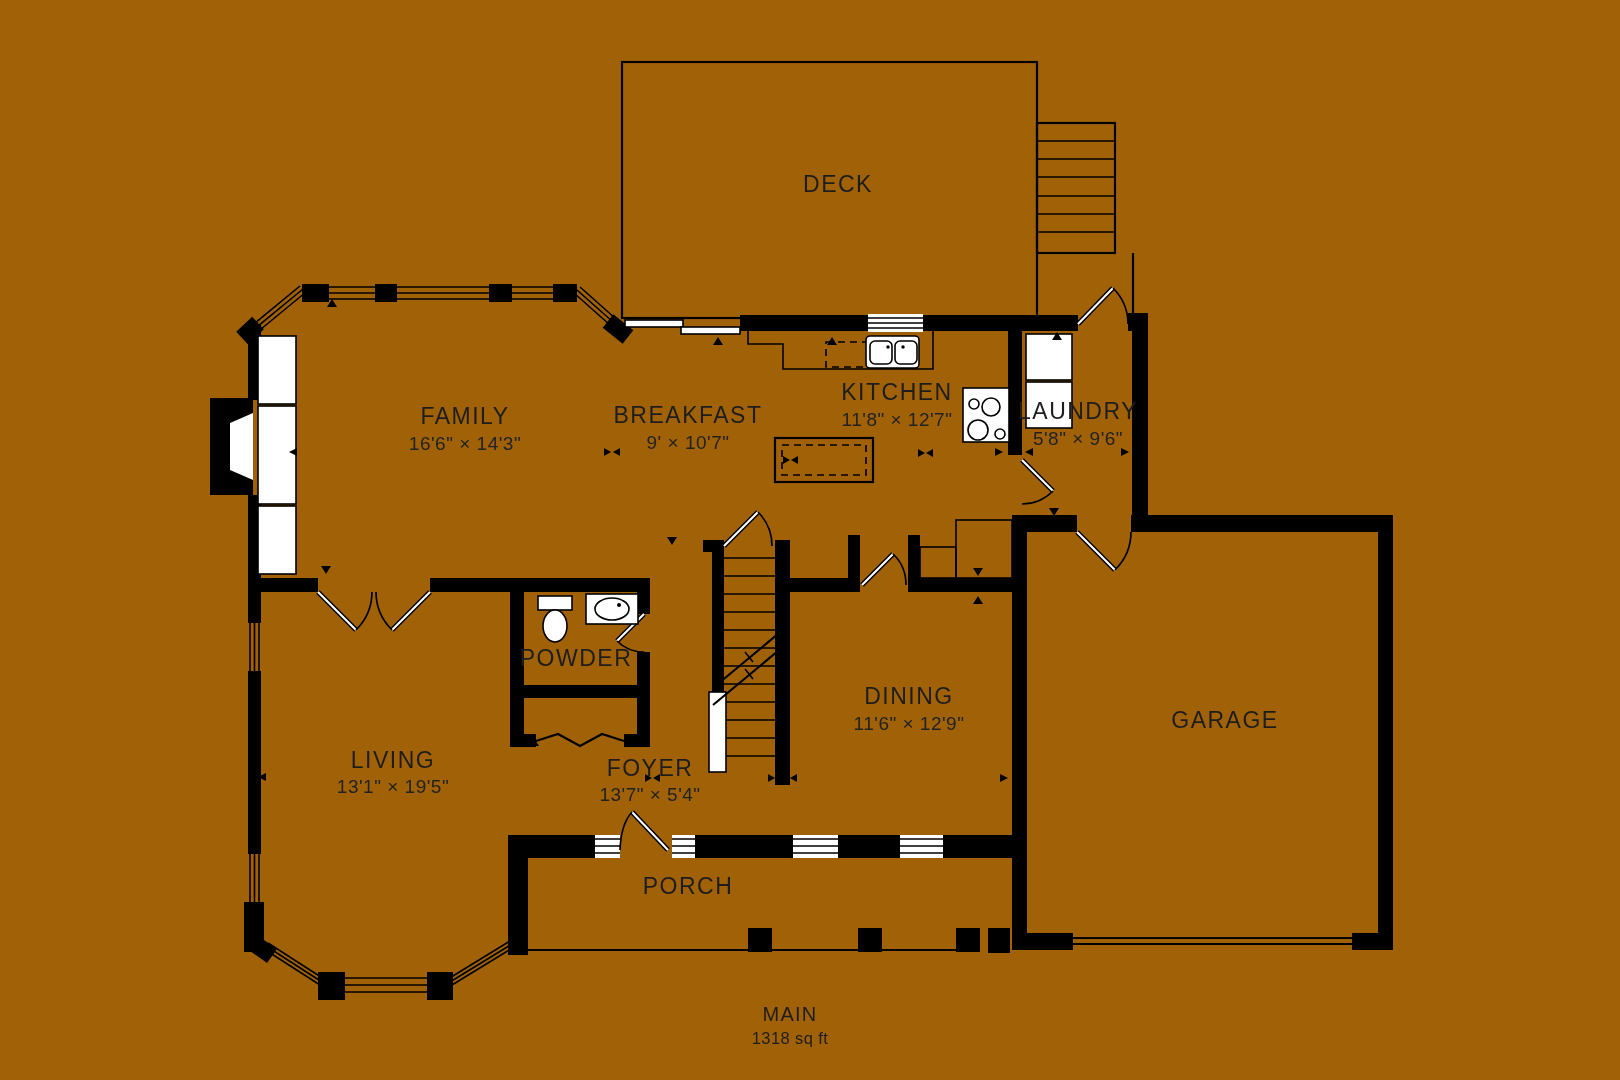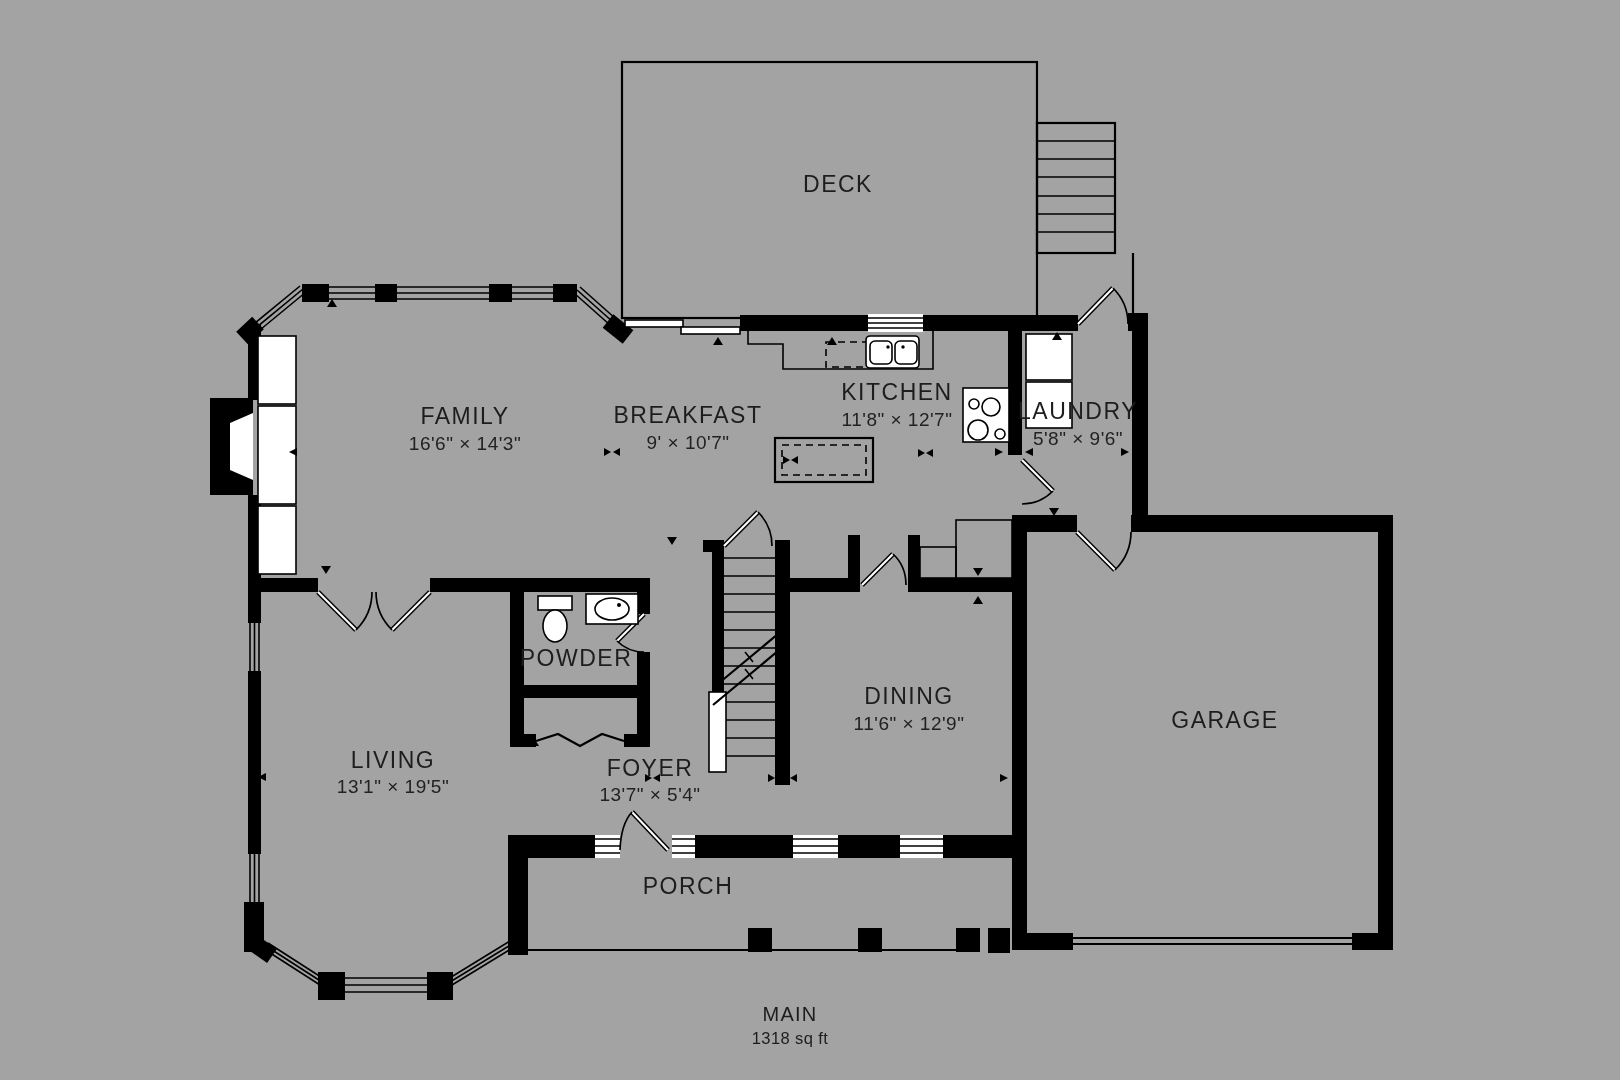--- a/index.html
+++ b/index.html
@@ -1,16 +1,16 @@
 <!DOCTYPE html>
 <html><head>
 <meta charset="utf-8">
 <style>
   html,body{margin:0;padding:0;background:#ffffff;width:1620px;height:1080px;overflow:hidden}
-  .canvas{position:relative;width:1620px;height:1080px;background:#a3a3a3}
+  .canvas{position:relative;width:1620px;height:1080px;background:#a16207}
   svg{display:block}
   svg text{font-family:"Liberation Sans","DejaVu Sans",sans-serif;fill:#1d1d1d;text-anchor:middle}
   .rname{font-size:23px;letter-spacing:1.5px}
   .rdims{font-size:19px;letter-spacing:.5px;fill:#222}
   .main-label{font-size:20px;letter-spacing:1.2px}
   .area-label{font-size:16.5px;letter-spacing:.4px}
   .w{fill:#000;stroke:none}
   .ln{fill:none;stroke:#000;stroke-width:1.6}
   .ln2{fill:none;stroke:#000;stroke-width:2.2}
   .fx{fill:#fff;stroke:#000;stroke-width:1.6}

